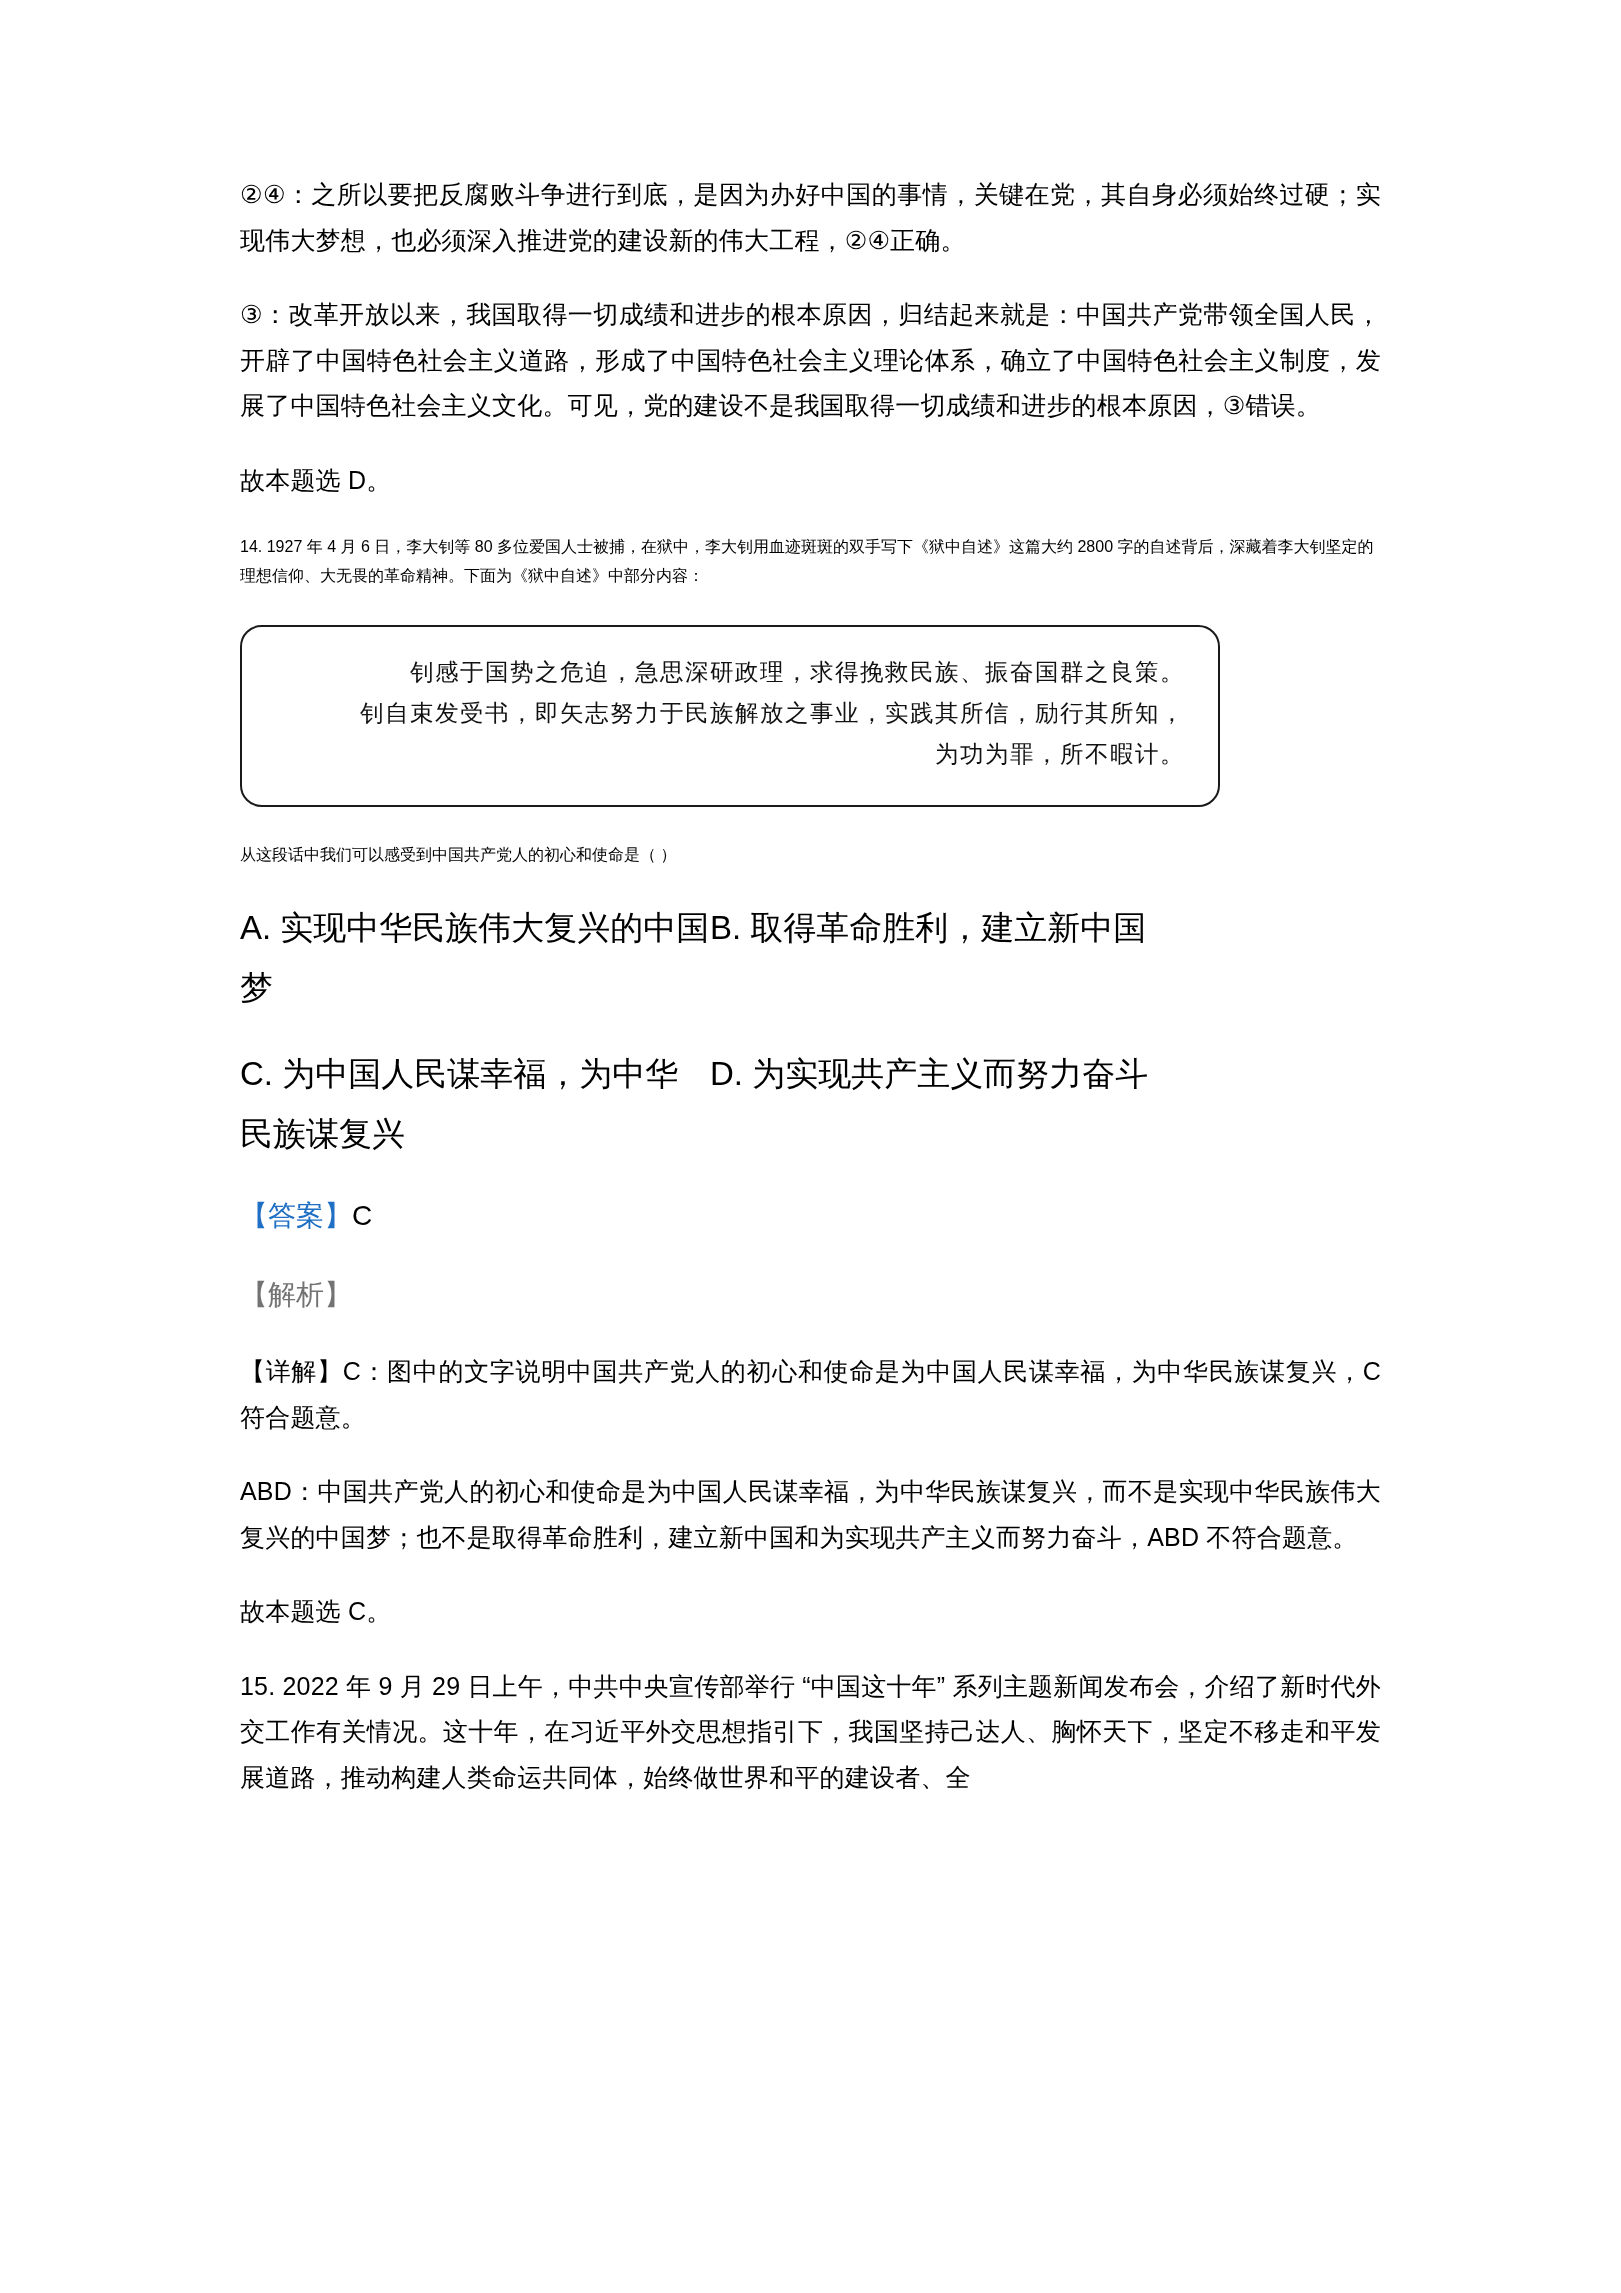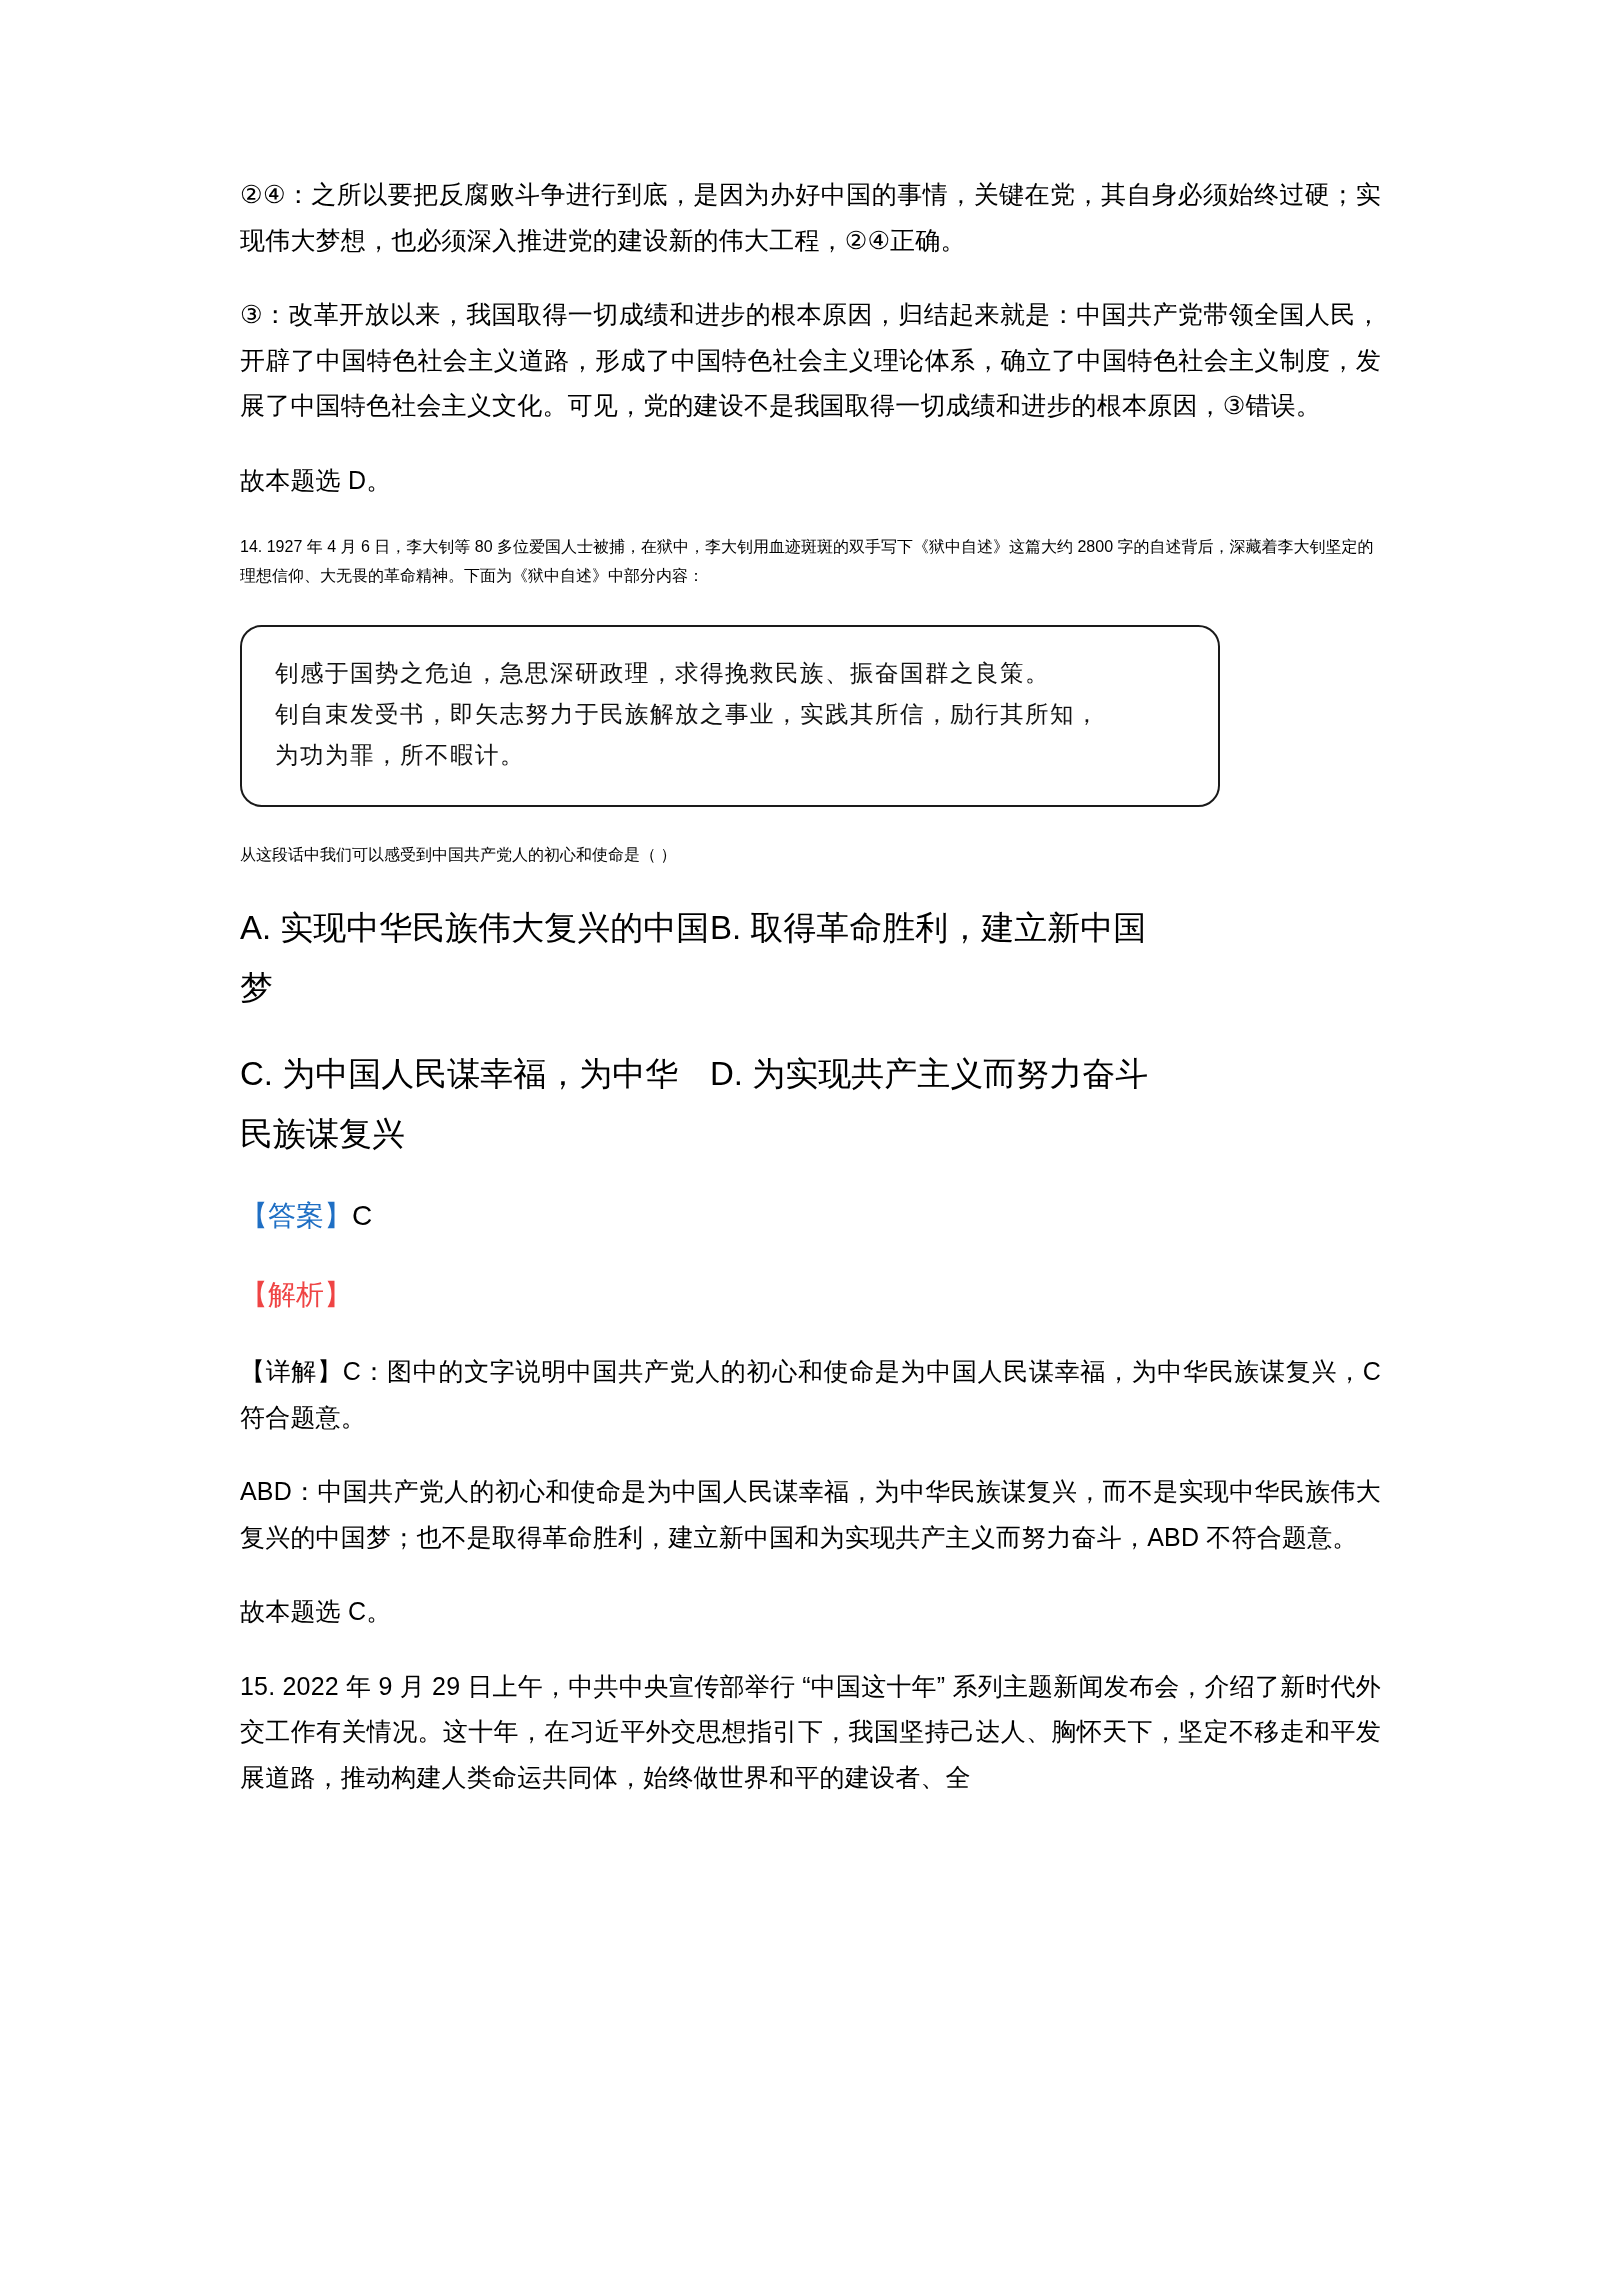--- a/index.html
+++ b/index.html
@@ -21,44 +21,45 @@
     padding: 172px 240px 0 240px;
   }
   .para {
     font-size: 25px;
     line-height: 1.82;
     text-align: justify;
     margin: 0 0 29px 0;
     letter-spacing: 0.2px;
   }
   .blue {
-    color: #ef4444;
+    color: #737373;
   }
   .answer-line {
     font-size: 28px;
     line-height: 1.8;
     margin: 0 0 29px 0;
   }
   .answer-line .label {
     color: #1f6fc4;
   }
   .quote-box {
     margin: 35px 0 33px 0;
     border: 2.5px solid #1a1a1a;
     border-radius: 21.6px;
     padding: 25.5px 33px 29px 33px;
     width: 980px;
     box-sizing: border-box;
   }
   .quote-line {
-    font-family: Liberation Serif, serif;
+    font-family: Liberation Mono, monospace;
     font-size: 23.5px;
     line-height: 1.75;
     letter-spacing: 1.5px;
     color: #111;
+    text-align: right;
   }
   .options {
     display: flex;
     margin: 0 0 27.4px 0;
   }
   .opt {
     font-size: 33px;
     line-height: 1.8;
   }
   .opt.left {

